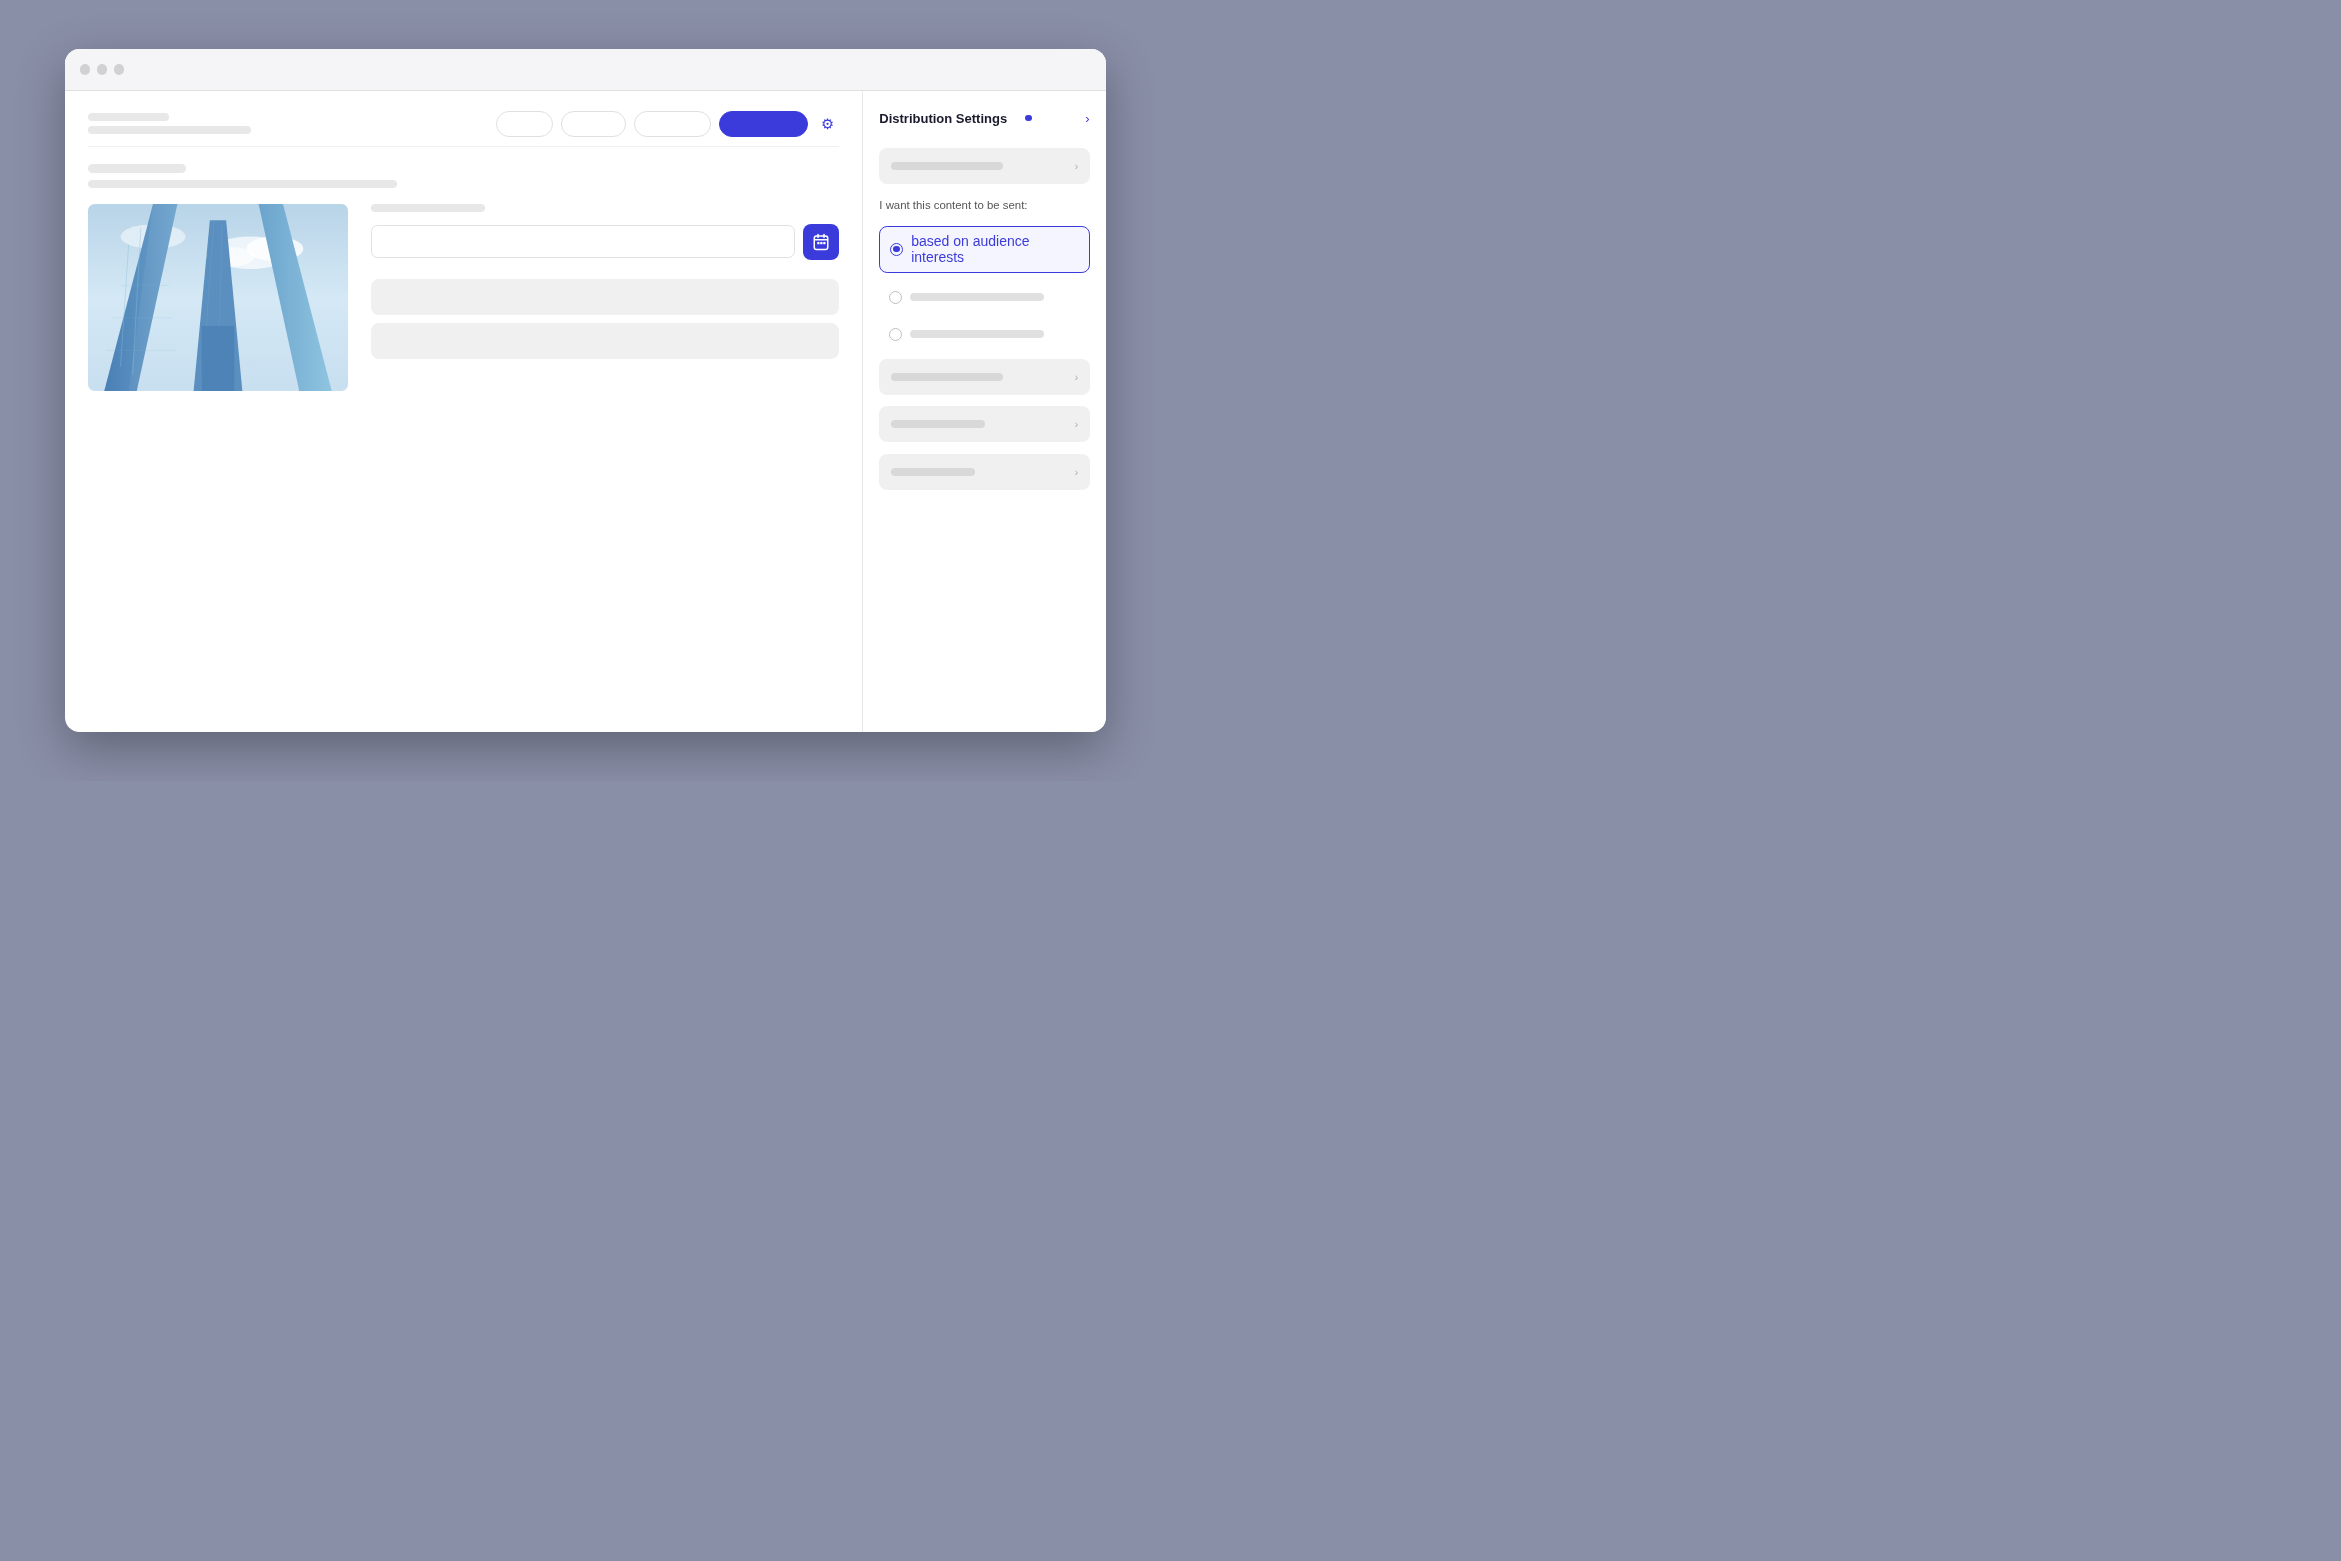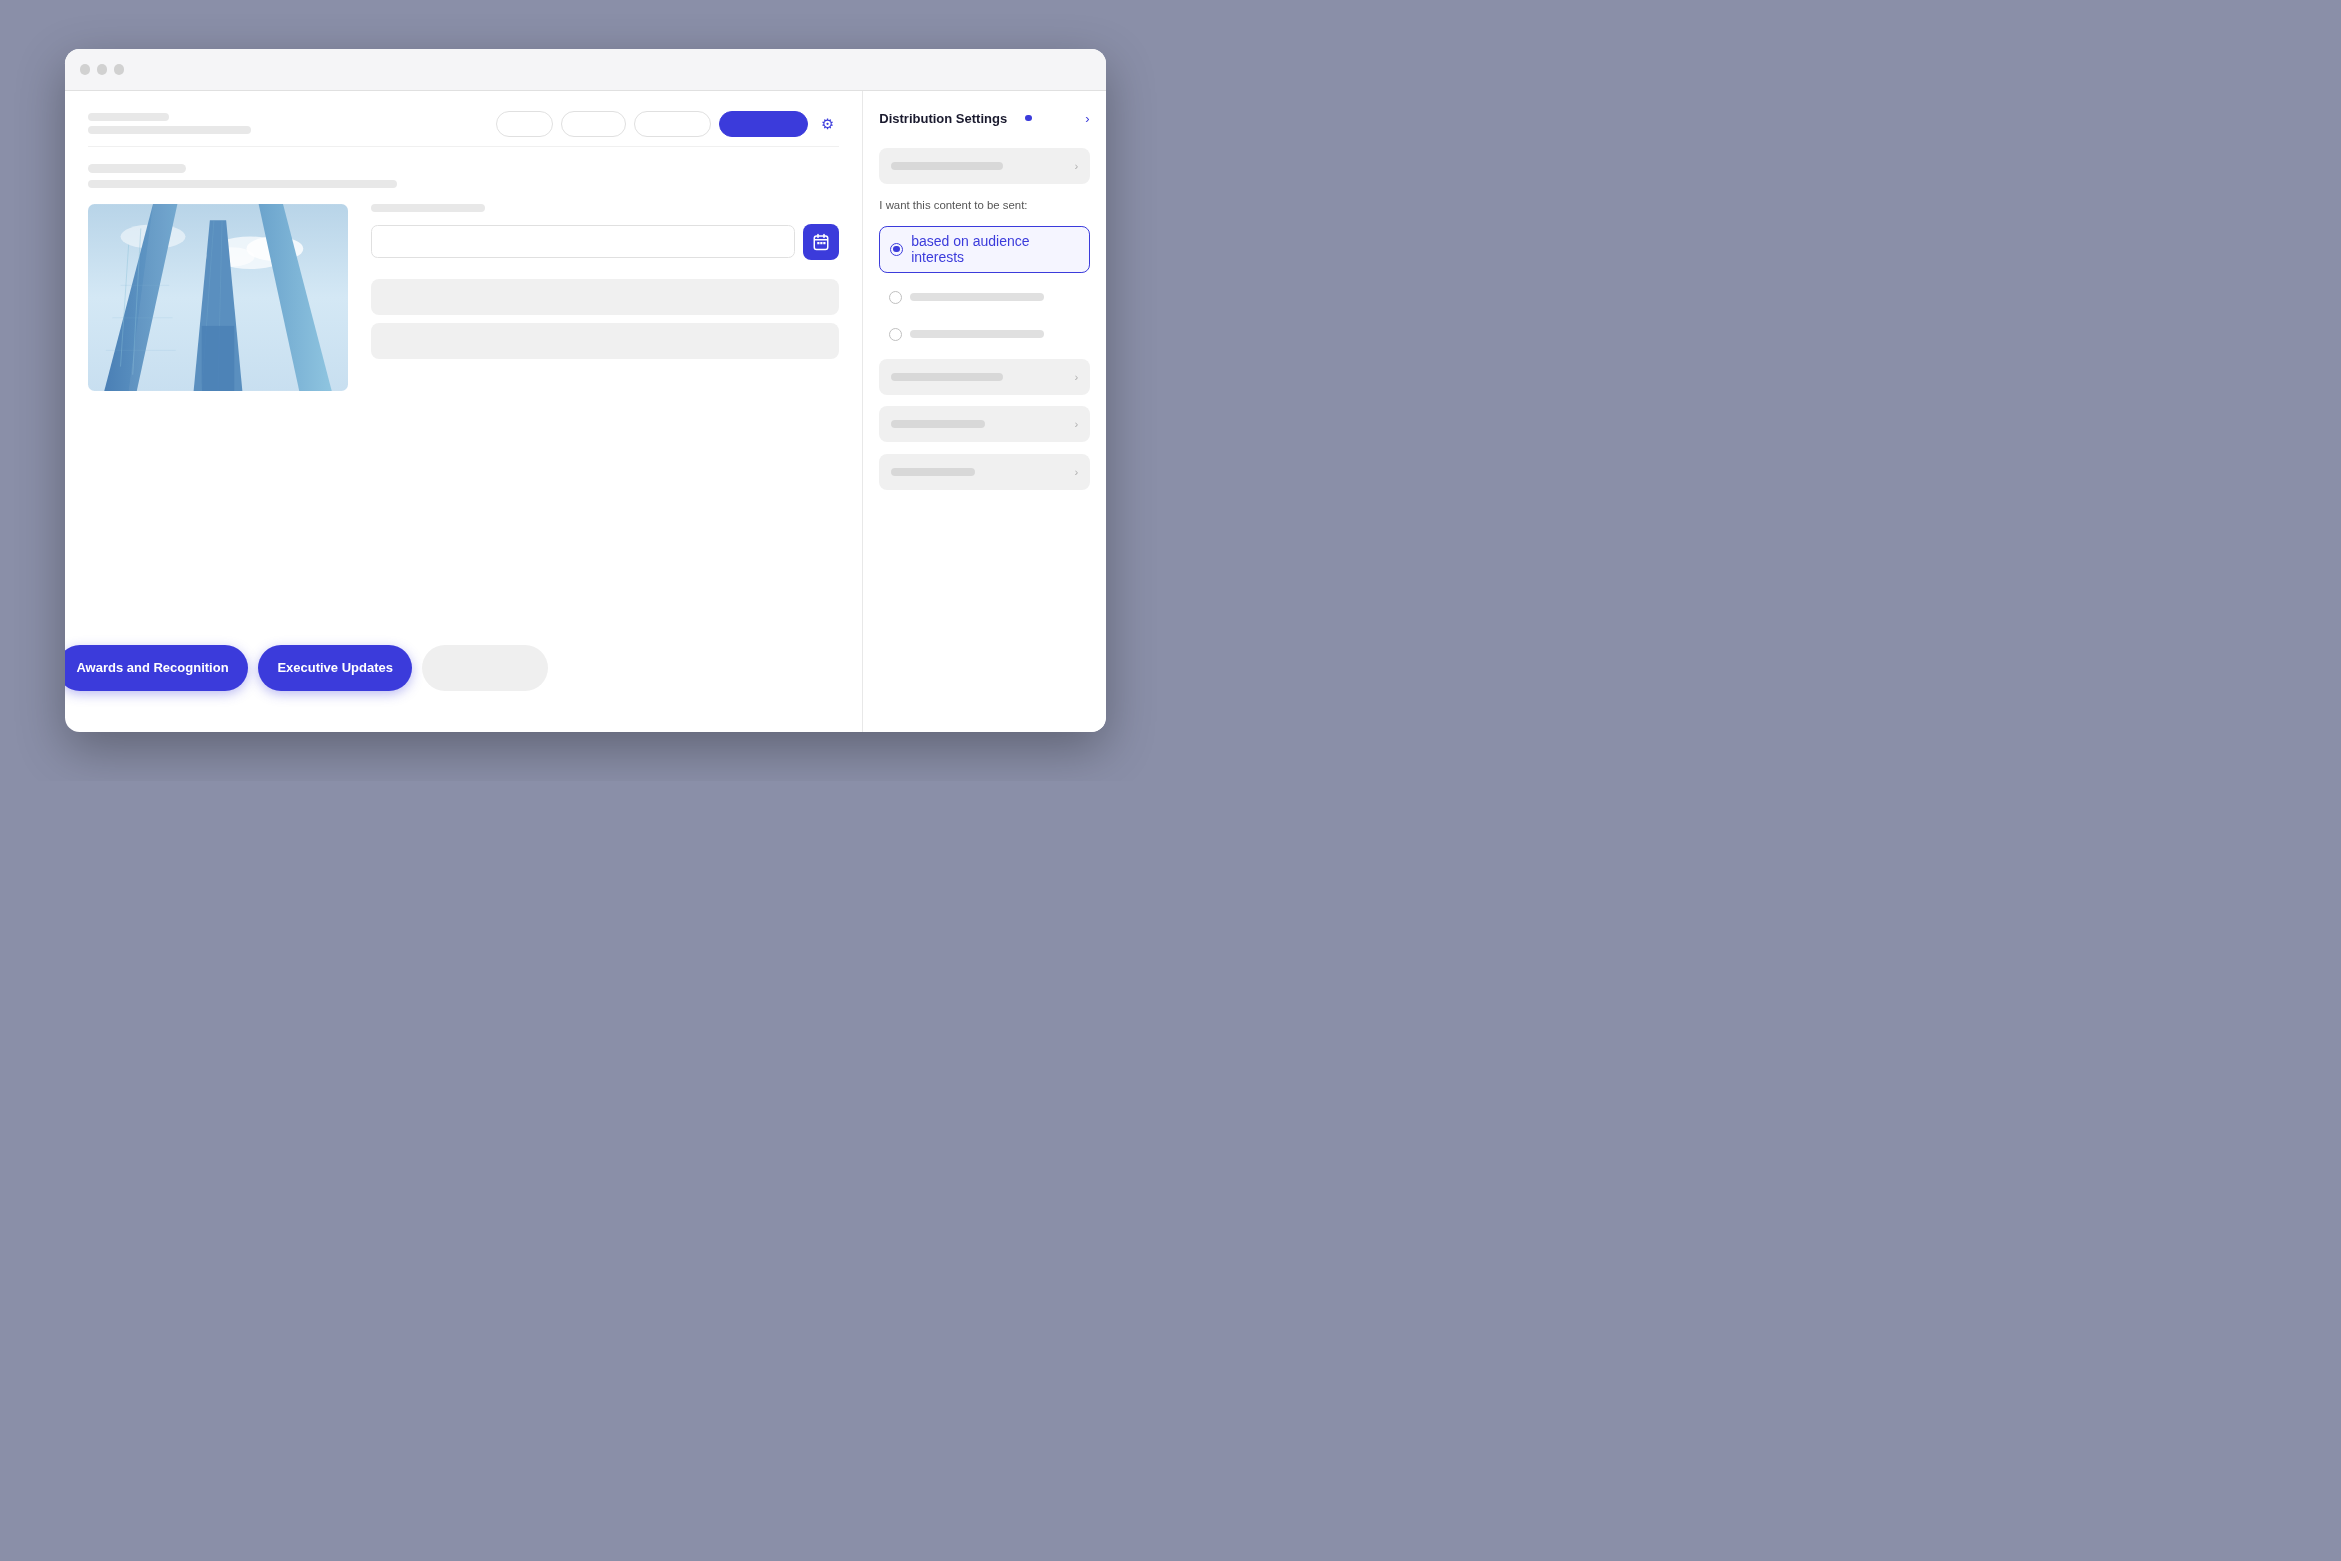--- a/index.html
+++ b/index.html
@@ -472,29 +472,20 @@
 
           <div class="sub-placeholders">
             <div class="sub-placeholder-row"></div>
             <div class="sub-placeholder-row"></div>
           </div>
         </div>
       </div>
 
       <div class="tags-container">
 
-        <div class="tags-row-1">
-          <div class="tag-pill">
-            <span>Awards and Recognition</span>
-          </div>
-          <div class="tag-pill">
-            <span>Executive Updates</span>
-          </div>
-          <div class="tag-placeholder w160"></div>
-        </div>
 
       </div>
 
     </div>
 
     <div class="sidebar">
 
       <div class="sidebar-header">
         <div class="sidebar-title-row">
           <span class="sidebar-title">Distribution Settings</span>

